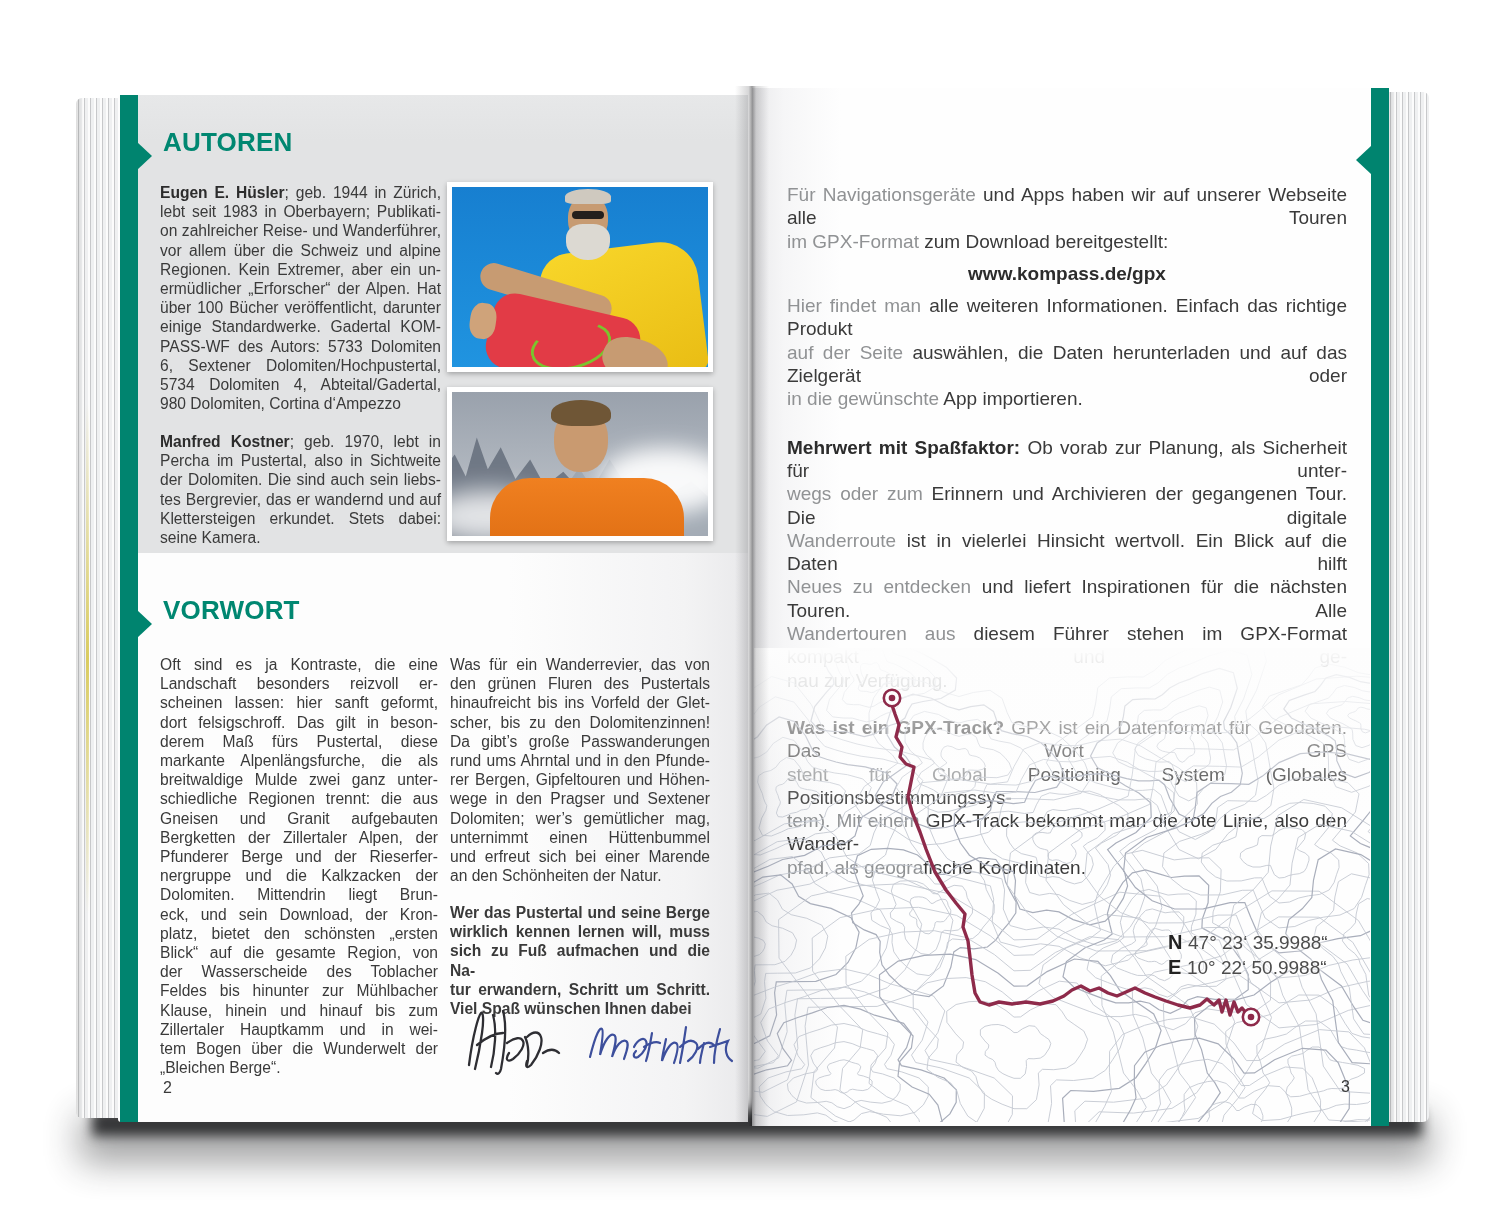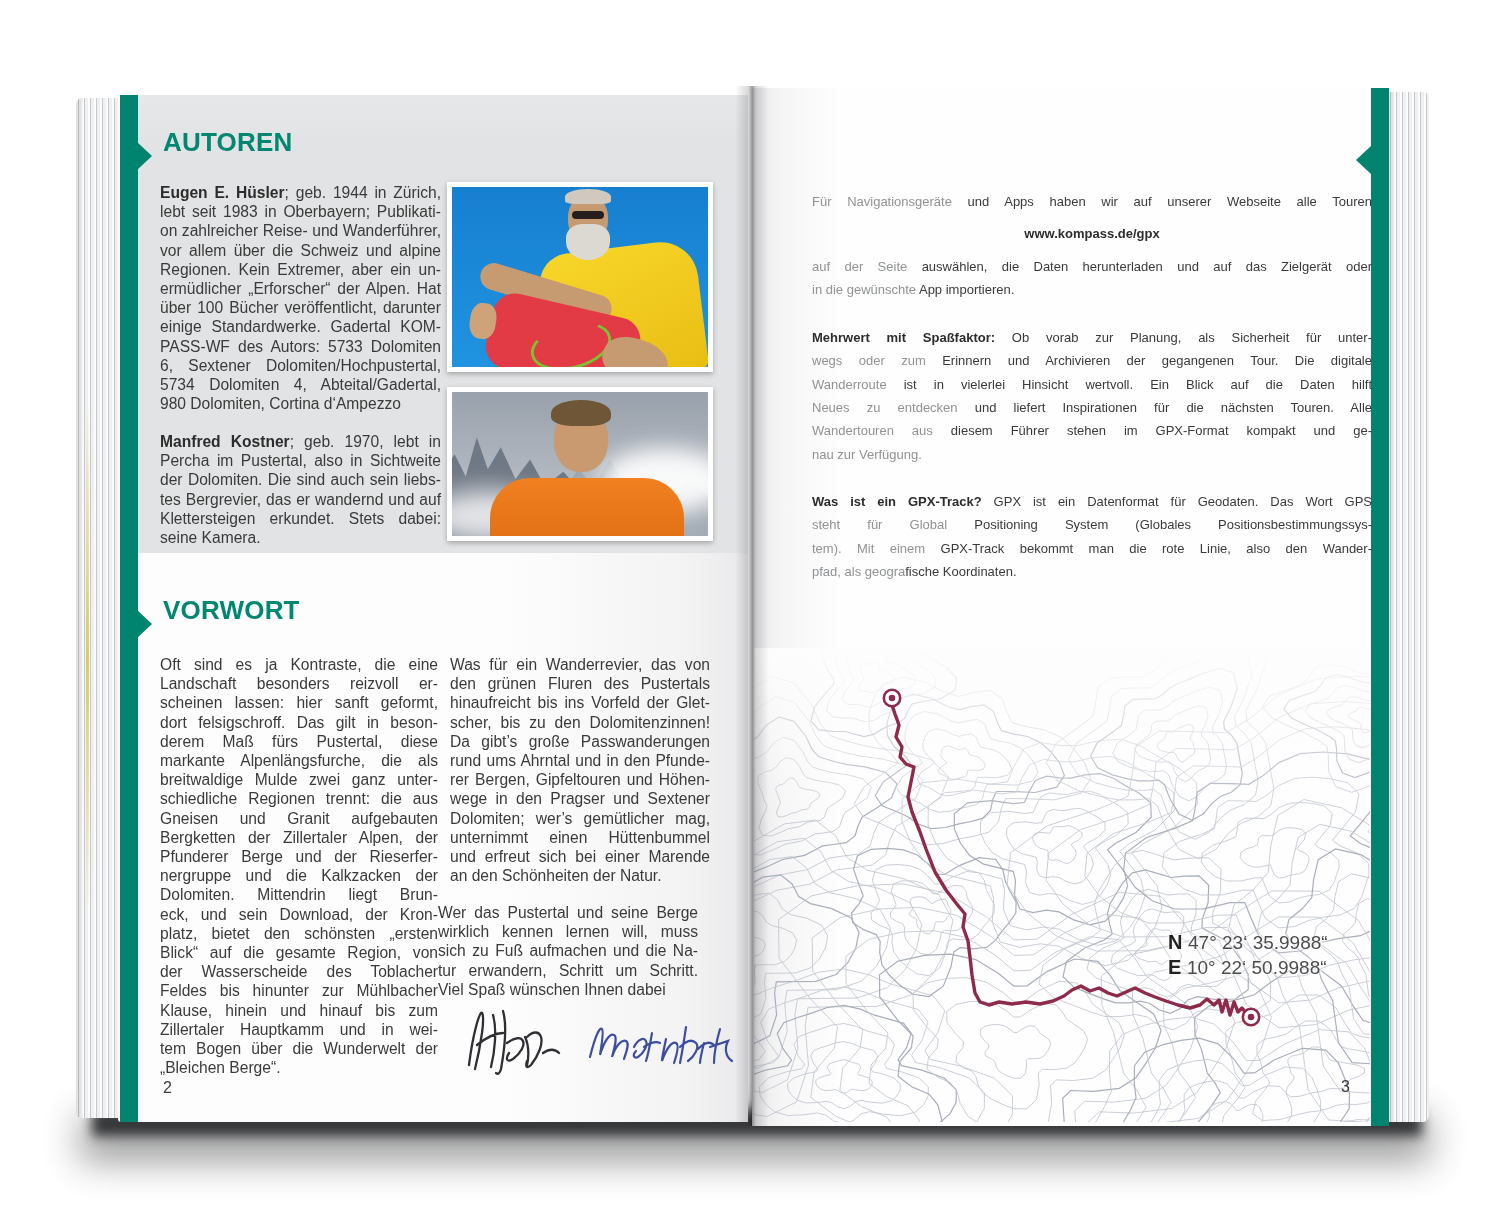--- a/index.html
+++ b/index.html
@@ -31,21 +31,21 @@
   .stripe-r{left:619px;}
   .arrow-right{position:absolute;width:15px;height:28px;background:var(--accent);
     clip-path:polygon(0 0,100% 50%,0 100%);}
   .arrow-left{position:absolute;width:15px;height:28px;background:var(--accent);
     clip-path:polygon(100% 0,0 50%,100% 100%);}
   .heading{position:absolute;font-size:26px;font-weight:bold;color:var(--heading);letter-spacing:.2px;}
   .gray-box{position:absolute;left:20px;top:0;width:610px;height:458px;background:#e3e4e5;
     background:linear-gradient(180deg,#e7e8e9 0,#e2e3e4 10%,#e2e3e4 100%);}
   
   .tcol{position:absolute;font-size:15.6px;line-height:19.2px;color:#3a3a3a;}
-  .rp-text{position:absolute;left:60px;top:95px;width:560px;font-size:13px;line-height:23.3px;margin-top:7px;}
+  .rp-text{position:absolute;left:35px;top:95px;width:560px;font-size:19px;line-height:23.3px;}
   .rp-par{margin:0;}
   .tline{text-align:justify;text-align-last:justify;}
   .tl-left{text-align:justify;text-align-last:left;}
   .tl-center{text-align:center;text-align-last:center;}
   .st-b{font-weight:bold;color:#2c2c2c;}
   .st-g{color:var(--grayTxt);}
   .pagenum{position:absolute;font-size:16px;color:#3a3a3a;}
   
   .photo{position:absolute;left:329px;width:266px;background:#fff;padding:5px;box-sizing:border-box;
     box-shadow:0 2px 5px rgba(0,0,0,.28);}
@@ -186,21 +186,21 @@
         <div class="tline "><span>scher, bis zu den Dolomitenzinnen!</span></div>
         <div class="tline "><span>Da gibt’s große Passwanderungen</span></div>
         <div class="tline "><span>rund ums Ahrntal und in den Pfunde-</span></div>
         <div class="tline "><span>rer Bergen, Gipfeltouren und Höhen-</span></div>
         <div class="tline "><span>wege in den Pragser und Sextener</span></div>
         <div class="tline "><span>Dolomiten; wer’s gemütlicher mag,</span></div>
         <div class="tline "><span>unternimmt einen Hüttenbummel</span></div>
         <div class="tline "><span>und erfreut sich bei einer Marende</span></div>
         <div class="tline tl-left"><span>an den Schönheiten der Natur.</span></div>
       </div>
-    <div class="tcol" style="left:320px;top:808px;width:260px;">
+    <div class="tcol" style="left:332px;top:808px;width:260px;font-weight:bold;">
         <div class="tline "><span>Wer das Pustertal und seine Berge</span></div>
         <div class="tline "><span>wirklich kennen lernen will, muss</span></div>
         <div class="tline "><span>sich zu Fuß aufmachen und die Na-</span></div>
         <div class="tline "><span>tur erwandern, Schritt um Schritt.</span></div>
         <div class="tline tl-left"><span>Viel Spaß wünschen Ihnen dabei</span></div>
       </div>
 
     <svg class="sig" style="left:345px;top:908px;" width="100" height="80" viewBox="0 0 100 80">
       <path d="M6 62 C10 30 16 12 18 10 C20 8 21 16 19 30 C17 44 14 58 12 66 M14 42 C24 34 34 30 40 30 M30 12 C34 26 32 48 28 64 M40 8 C44 22 42 44 38 66 C37 70 35 72 33 70 M44 40 C52 34 58 34 60 38 C62 42 58 50 50 56 C44 60 42 56 46 50 M62 34 C66 42 66 54 64 62 M64 34 C70 28 76 28 78 34 C80 40 76 52 68 62 C64 66 62 64 64 58 M80 50 C86 46 92 46 96 50" fill="none" stroke="#2e2e33" stroke-width="2.3" stroke-linecap="round"></path>
     </svg>
@@ -211,25 +211,27 @@
     <div class="pagenum" style="left:45px;top:984px;">2</div>
   </div>
 
   <div class="page page-right">
     <div class="accent-stripe stripe-r"></div>
     <div class="arrow-left" style="left:604px;top:58px;"></div>
 
     <div class="rp-text">
       <div class="rp-par">
           <div class="tline "><span class="st-g">Für Navigationsgeräte </span><span>und Apps haben wir auf unserer Webseite alle Touren</span></div>
+          <div class="tline tl-left"><span class="st-g">im GPX-Format </span><span>zum Download bereitgestellt:</span></div>
         </div>
       <div class="rp-par" style="margin:9px 0;">
           <div class="tline tl-center"><span class="st-b">www.kompass.de/gpx</span></div>
         </div>
       <div class="rp-par">
+          <div class="tline "><span class="st-g">Hier findet man </span><span>alle weiteren Informationen. Einfach das richtige Produkt</span></div>
           <div class="tline "><span class="st-g">auf der Seite </span><span>auswählen, die Daten herunterladen und auf das Zielgerät oder</span></div>
           <div class="tline tl-left"><span class="st-g">in die gewünschte </span><span>App importieren.</span></div>
         </div>
       <div class="rp-par" style="margin-top:25px;">
           <div class="tline "><span class="st-b">Mehrwert mit Spaßfaktor: </span><span>Ob vorab zur Planung, als Sicherheit für unter-</span></div>
           <div class="tline "><span class="st-g">wegs oder zum </span><span>Erinnern und Archivieren der gegangenen Tour. Die digitale</span></div>
           <div class="tline "><span class="st-g">Wanderroute </span><span>ist in vielerlei Hinsicht wertvoll. Ein Blick auf die Daten hilft</span></div>
           <div class="tline "><span class="st-g">Neues zu entdecken </span><span>und liefert Inspirationen für die nächsten Touren. Alle</span></div>
           <div class="tline "><span class="st-g">Wandertouren aus </span><span>diesem Führer stehen im GPX-Format kompakt und ge-</span></div>
           <div class="tline tl-left"><span class="st-g">nau zur Verfügung.</span></div>

